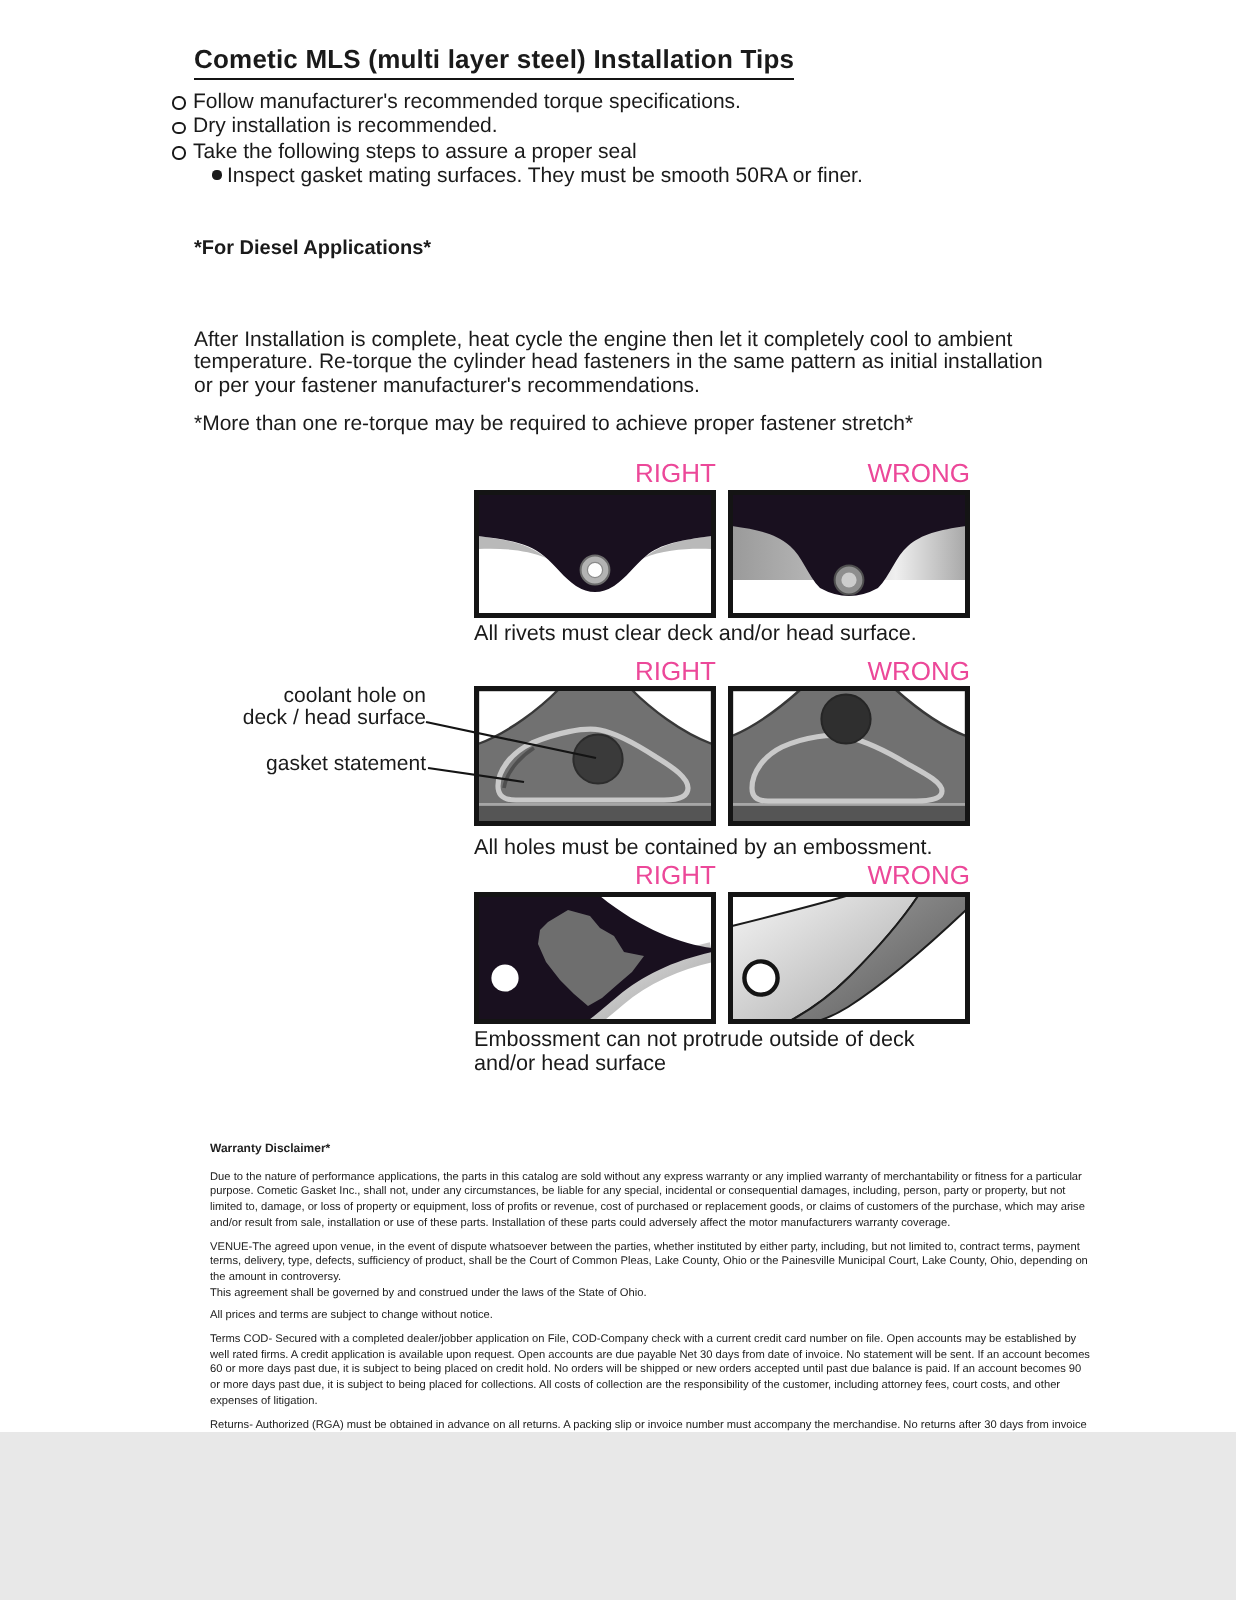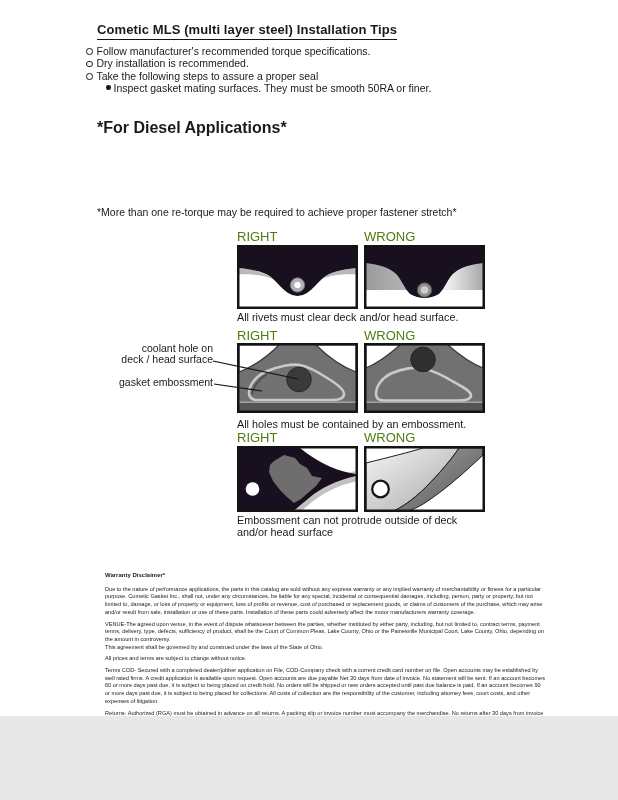--- a/index.html
+++ b/index.html
@@ -15,27 +15,27 @@
     left:97px;top:22px;font-size:13px;font-weight:bold;
     border-bottom:1.8px solid #141414;padding-bottom:2px;letter-spacing:.1px;
   }
   .bullets{left:86px;top:45px;width:470px;font-size:10.5px;line-height:12.4px;}
   .b-row{display:flex;align-items:flex-start;}
   .b-mark{width:4.5px;height:4.5px;border:1px solid #1a1a1a;border-radius:50%;
     margin:3.2px 4px 0 0;flex:0 0 auto;}
   .sb-row{display:flex;align-items:flex-start;padding-left:20px;}
   .sb-mark{width:4.5px;height:4.5px;background:#1a1a1a;border-radius:50%;
     margin:3.2px 3px 0 0;flex:0 0 auto;}
-  .h2{left:97px;top:119px;font-size:16px;font-weight:bold;}
+  .h2{left:97px;top:119px;font-size:10px;font-weight:bold;}
   .para{left:97px;width:440px;font-size:10.5px;line-height:11.3px;white-space:pre-line;}
   .p1{top:136px;}
   .p2{top:165px;}
   .note{top:207px;}
   
-  .fig-label{font-size:13px;color:#4d7c0f;text-align:left;width:121px;}
+  .fig-label{font-size:13px;color:#ec4899;text-align:right;width:121px;}
   .fig-caption{font-size:10.8px;color:#1a1a1a;white-space:pre-line;line-height:11.5px;}
   .annot{font-size:10.5px;text-align:right;width:95px;line-height:10.5px;}
   svg{display:block;}
   
   .legal{left:105px;top:572px;width:440px;font-size:5.6px;line-height:7.7px;color:#222;}
   .legal h3{font-size:6px;font-weight:bold;margin:0 0 6px 0;}
   .legal p{margin:0 0 4px 0;white-space:pre-line;}
   .pagecode{left:389px;top:757px;font-size:15px;letter-spacing:.2px;color:#8b5cf6;}
 </style>
 </head>
@@ -58,20 +58,23 @@
       <span class="b-mark"></span>
       <span>Take the following steps to assure a proper seal</span>
     </div>
     <div class="sb-row">
       <span class="sb-mark"></span>
       <span>Inspect gasket mating surfaces.  They must be smooth 50RA or finer.</span>
     </div>
   </div>
 
   <div class="abs h2">*For Diesel Applications*</div>
+  <div class="abs para p2">After Installation is complete, heat cycle the engine then let it completely cool to ambient
+temperature. Re-torque the cylinder head fasteners in the same pattern as initial installation
+or per your fastener manufacturer's recommendations.</div>
   <div class="abs para note">*More than one re-torque may be required to achieve proper fastener stretch*</div>
 
   <div class="abs fig-label" style="left:237px;top:229px;">RIGHT</div>
   <div class="abs fig-label" style="left:364px;top:229px;">WRONG</div>
 
   <svg class="abs" style="left:237px;top:245px;" width="121" height="64" viewBox="0 0 121 64">
     <rect x="0" y="0" width="121" height="64" fill="#ffffff"></rect>
     <path d="M2,23 C19,25 28,27.5 36,34 C26,29.5 12,29 2,29.5 Z" fill="#b9b9b9"></path>
     <path d="M119,23 C102,25 93,27.5 85,34 C95,29.5 109,29 119,29.5 Z" fill="#b9b9b9"></path>
     <path d="M2,2 H119 V23 C103,25 93,27 86,33 C80,38 76,44 70,48 Q60.5,54 51,48 C45,44 41,38 35,33 C28,27 19,25 2,23 Z" fill="#19101f"></path>
@@ -100,21 +103,21 @@
 
   <div class="abs fig-caption" style="left:237px;top:312px;">All rivets must clear deck and/or head surface.</div>
 
   <div class="abs fig-label" style="left:237px;top:328px;">RIGHT</div>
   <div class="abs fig-label" style="left:364px;top:328px;">WRONG</div>
 
   <div class="abs annot" style="left:118px;top:343px;">
     <div>coolant hole on</div>
     <div>deck / head surface</div>
   </div>
-  <div class="abs annot" style="left:118px;top:377px;">gasket embossment</div>
+  <div class="abs annot" style="left:118px;top:377px;">gasket statement</div>
 
   <svg class="abs" style="left:237px;top:343px;" width="121" height="70" viewBox="0 0 121 70">
     <rect x="2" y="2" width="117" height="66" fill="#717171"></rect>
     <path d="M2,2 L42,2 C33,11 18,23 2,29 Z" fill="#ffffff" stroke="#383838" stroke-width="1.2"></path>
     <path d="M79,2 L119,2 L119,29 C103,23 88,11 79,2 Z" fill="#ffffff" stroke="#383838" stroke-width="1.2"></path>
     <rect x="2" y="58.5" width="117" height="1.4" fill="#a6a6a6"></rect>
     <rect x="2" y="60" width="117" height="8" fill="#555555"></rect>
     <path d="M12,50 C12,42 19,33 29,28.5 C41,23.5 55,20.5 63,22 C71,23.5 81,29 91,35.5 C100,41 107,46 107,51 C107,55 103,57 95,57 L21,57 C15,57 12,55 12,50 Z" fill="none" stroke="#c9c9c9" stroke-width="2.6" stroke-linejoin="round"></path>
     <path d="M15,51 C16,44 22,36 30,31" fill="none" stroke="#474747" stroke-width="1.8" opacity="0.8"></path>
     <circle cx="62" cy="36.5" r="12.3" fill="#3a3a3a" stroke="#2c2c2c" stroke-width="1"></circle>

